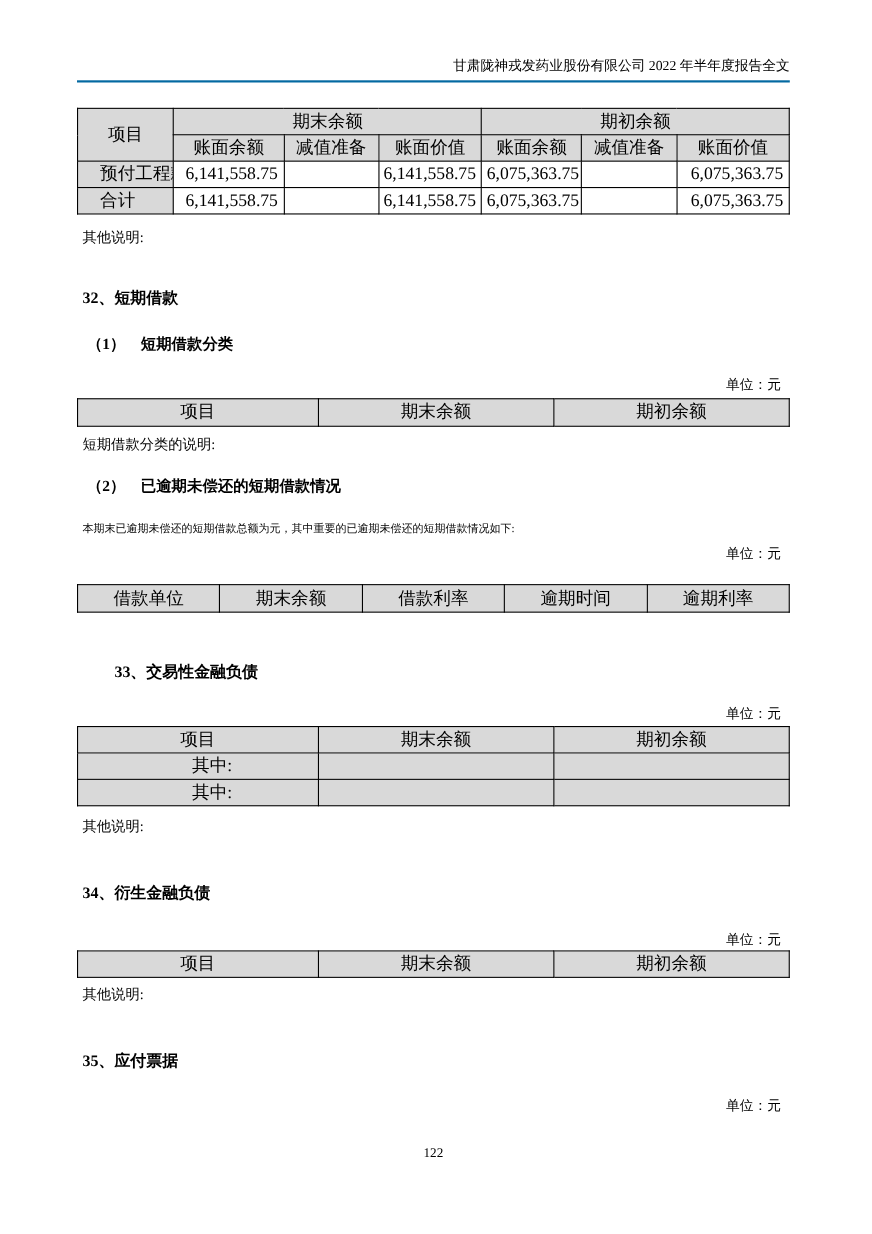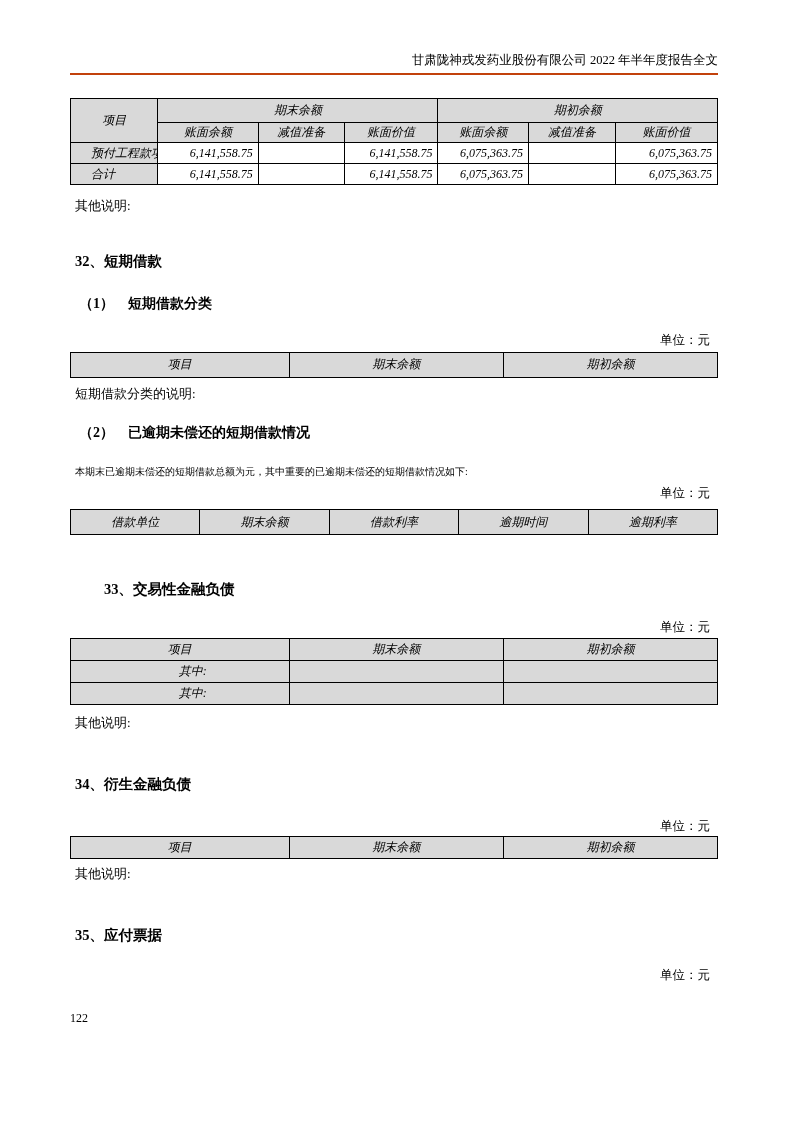--- a/index.html
+++ b/index.html
@@ -12,36 +12,35 @@
     padding: 0 75px 0 70px;
     overflow: hidden;
     position: relative;
   }
   .doc-header {
     margin-top: 53px;
     text-align: right;
     font-size: 12.5px;
     line-height: 15px;
     padding-bottom: 5px;
-    border-bottom: 2px solid #c2410c;
+    border-bottom: 2px solid #0369a1;
   }
   p { margin: 0; padding: 0; line-height: 1.2; }
   .note { font-size: 13px; padding-left: 5px; }
   .para { font-size: 10px; padding-left: 5px; }
   .h-main { font-size: 14.5px; font-weight: bold; padding-left: 5px; }
   .h-sub  { font-size: 14px;  font-weight: bold; padding-left: 9px; }
   .unit-line { text-align: right; font-size: 12.5px; padding-right: 8px; }
-  .page-num { text-align: left; font-size: 12px; margin-top: 28px; }
+  .page-num { text-align: center; font-size: 12px; margin-top: 28px; }
 
   table {
     border-collapse: collapse;
     width: 100%;
     table-layout: fixed;
-    font-size: 12px;
-    font-style: italic;
+    font-size: 16px;
   }
   th, td {
     border: 1px solid #000;
     padding: 1px 4px;
     overflow: hidden;
     white-space: nowrap;
   }
   th { font-weight: normal; text-align: center; background: #d9d9d9; }
   .cell-gray { background: #d9d9d9; }
   .cell-item { text-align: left; padding-left: 20px; }
@@ -60,21 +59,21 @@
   .mt-t1   { margin-top: 23px; }
   .mt-note1{ margin-top: 13px; }
   .mt-h32  { margin-top: 39px; }
   .mt-sub1 { margin-top: 26px; }
   .mt-unit1{ margin-top: 20px; }
   .mt-t2   { margin-top: 4px; }
   .mt-note2{ margin-top: 8px; }
   .mt-sub2 { margin-top: 24px; }
   .mt-para { margin-top: 24px; }
   .mt-unit2{ margin-top: 8px; }
-  .mt-t3   { margin-top: 8px; }
+  .mt-t3   { margin-top: 20px; }
   .mt-note3{ margin-top: 8px; }
   .mt-h33  { margin-top: 46px; margin-left: 29px; }
   .mt-unit3{ margin-top: 21px; }
   .mt-t4   { margin-top: 3px; }
   .mt-note4{ margin-top: 10px; }
   .mt-h34  { margin-top: 46px; }
   .mt-unit4{ margin-top: 25px; }
   .mt-t5   { margin-top: 2px; }
   .mt-note5{ margin-top: 7px; }
   .mt-h35  { margin-top: 46px; }

